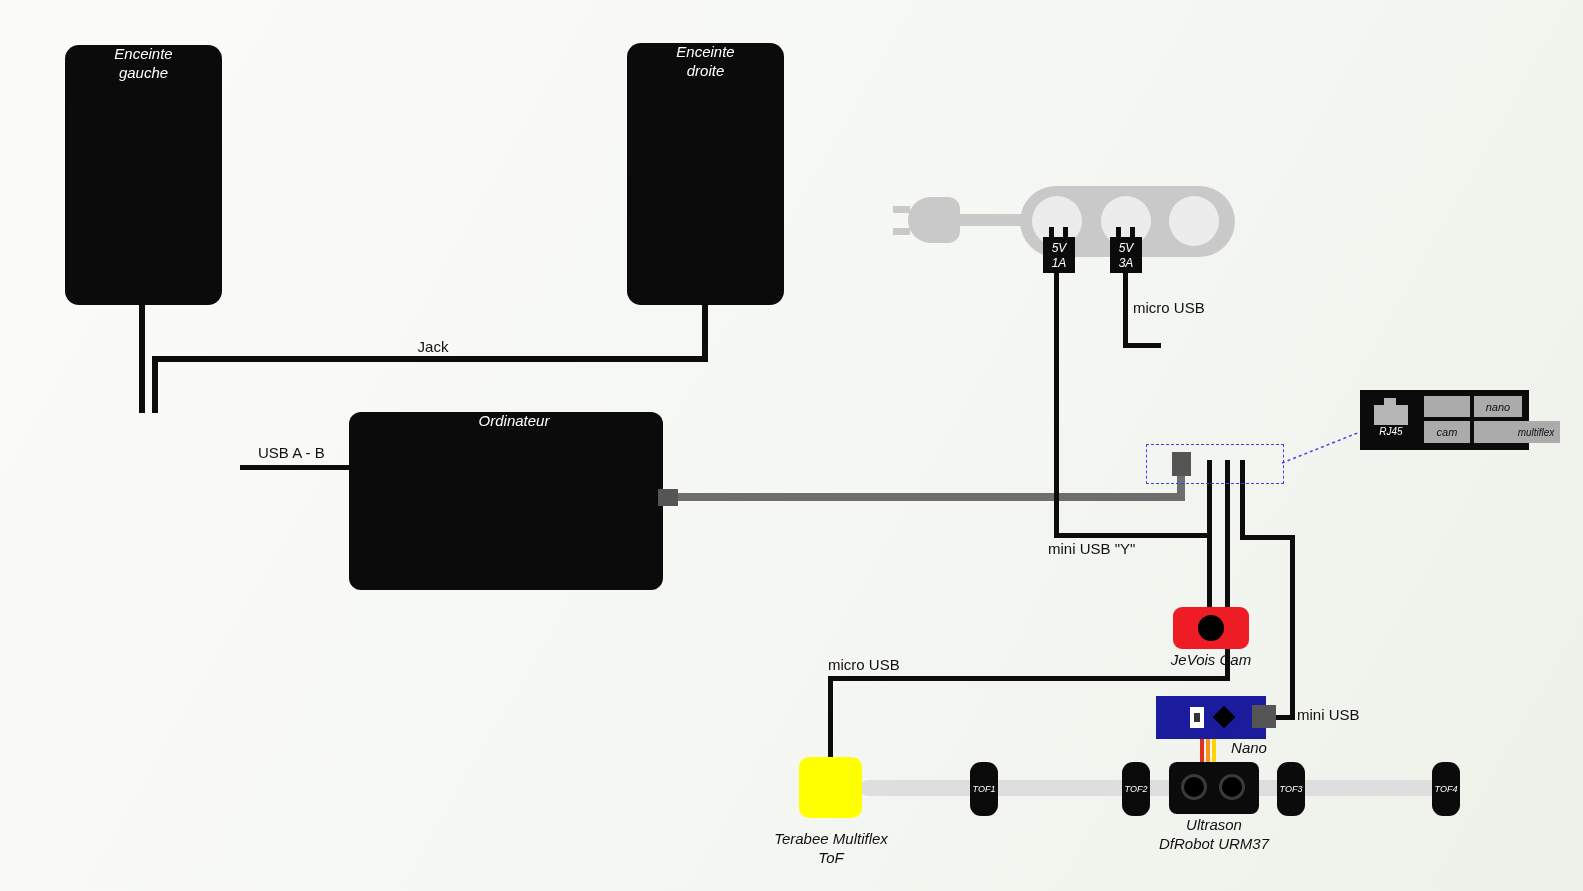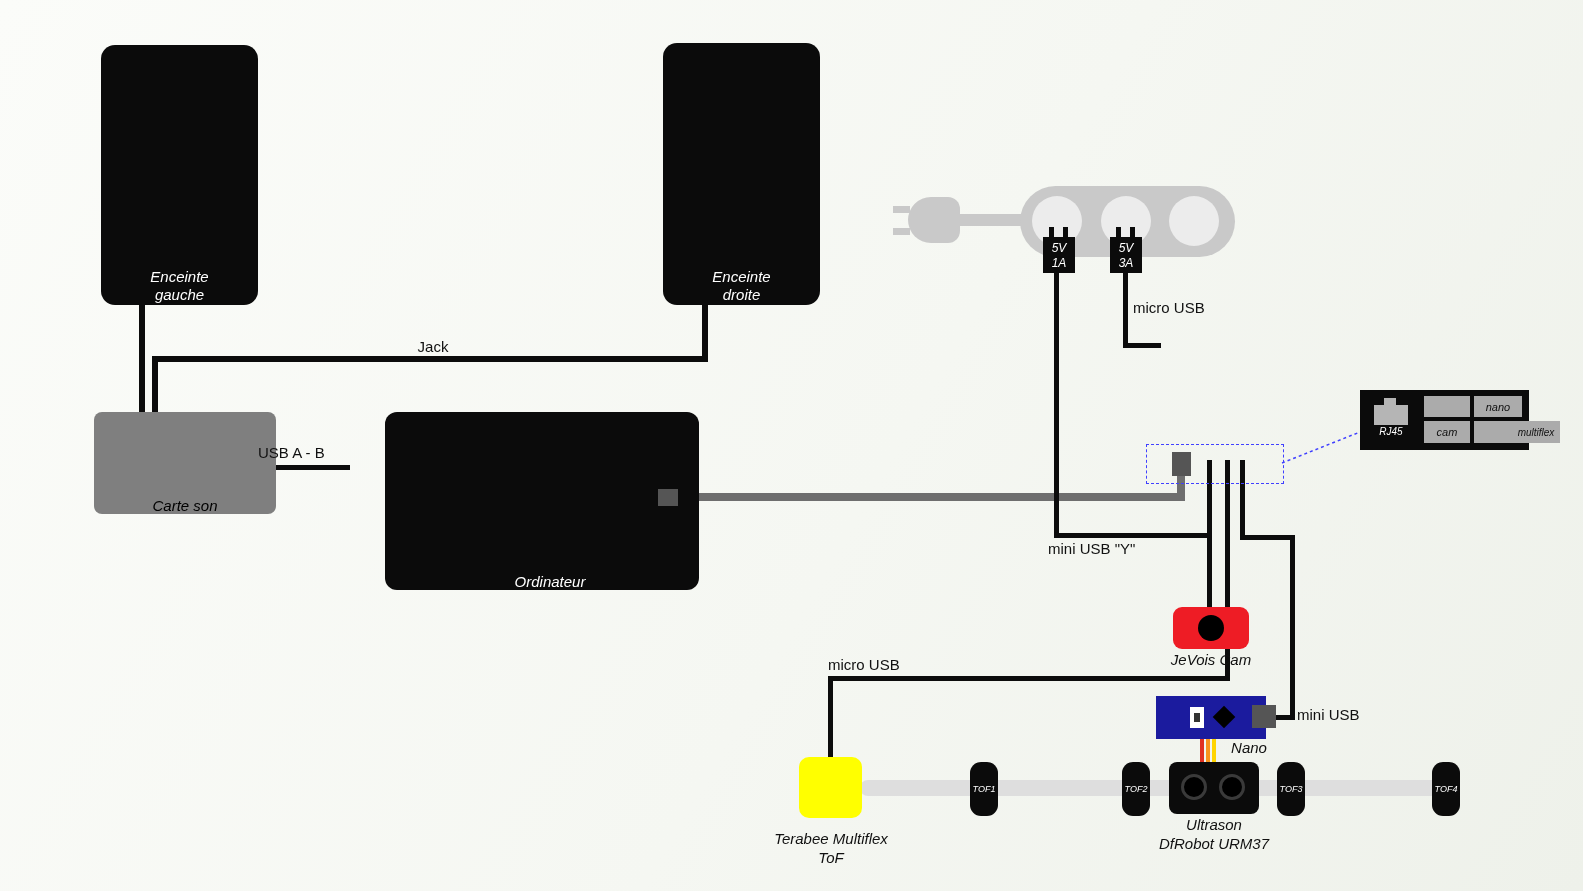--- a/index.html
+++ b/index.html
@@ -6,21 +6,21 @@
   .stage{
     position:relative;width:1583px;height:891px;overflow:hidden;
     background:linear-gradient(120deg,#fbfcf9 0%,#f5f7f2 55%,#eef1ea 100%);
     font-family:"Liberation Sans",sans-serif;color:#111;
   }
   .abs{position:absolute;}
   .wire{position:absolute;background:#0c0c0c;z-index:1;}
   .cable-gray{background:#6e6e6e;}
   .bus{background:#dedede;border-radius:8px;}
   .box{position:absolute;z-index:2;box-sizing:border-box;}
-  .center{display:flex;align-items:flex-end;justify-content:center;text-align:center;margin-left:36px;}
+  .center{display:flex;align-items:flex-start;justify-content:center;text-align:center;}
   .black{background:#0b0b0b;color:#fff;}
   .italic{font-style:italic;}
   .speaker{border-radius:14px;font-size:15px;}
   .lbl{position:absolute;z-index:4;font-size:15px;color:#111;white-space:nowrap;}
   .dev-lbl{position:absolute;z-index:4;font-size:15px;color:#111;font-style:italic;text-align:center;}
   .two-line span{display:block;line-height:1.25;}
   .connector{position:absolute;background:#555;z-index:6;}
   .adapter{position:absolute;z-index:3;background:#0b0b0b;color:#fff;font-size:12px;text-align:center;line-height:1.25;padding-top:4px;box-sizing:border-box;font-style:italic;}
   .prong{position:absolute;background:#0b0b0b;z-index:3;}
   .socket{position:absolute;width:50px;height:50px;border-radius:50%;background:#ececec;z-index:2;}
@@ -99,23 +99,20 @@
     </div>
   </div>
 
   <div class="box black speaker center two-line" style="left:627px;top:43px;width:157px;height:262px;font-style:italic;">
     <div>
       <span>Enceinte</span>
       <span>droite</span>
     </div>
   </div>
 
-  <div class="box center italic" style="left:58px;top:412px;width:182px;height:102px;background:#7f7f7f;border-radius:8px;font-size:15px;color:#000;">
-    <span>Carte son</span>
-  </div>
 
   <div class="box black center italic" style="left:349px;top:412px;width:314px;height:178px;border-radius:12px;font-size:15px;padding-left:16px;">
     <span>Ordinateur</span>
   </div>
   <div class="connector" style="left:658px;top:489px;width:20px;height:17px;"></div>
 
   <div class="connector" style="left:1172px;top:452px;width:19px;height:24px;"></div>
   <div class="dashed-zone" style="left:1146px;top:444px;width:136px;height:38px;"></div>
 
   <svg class="overlay" width="1583" height="891">

